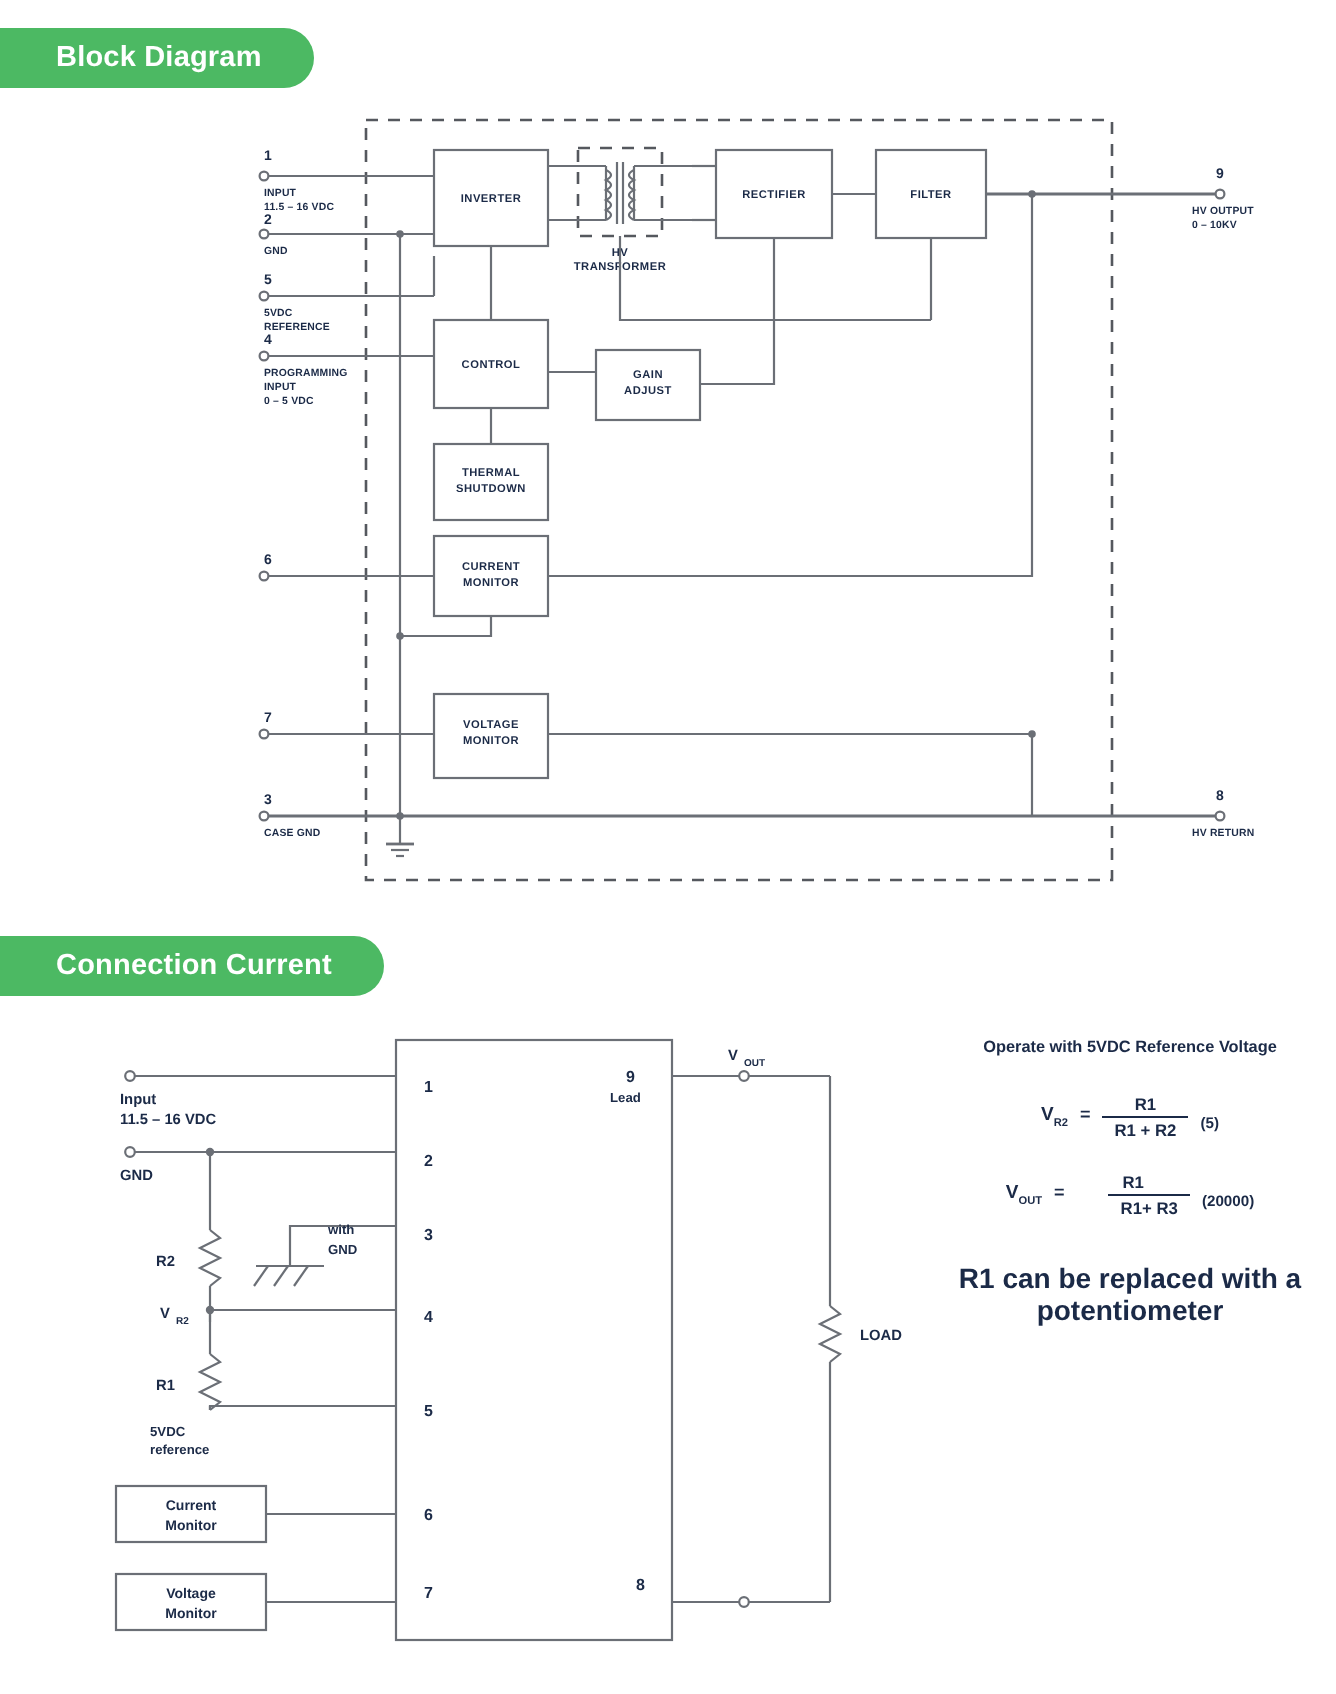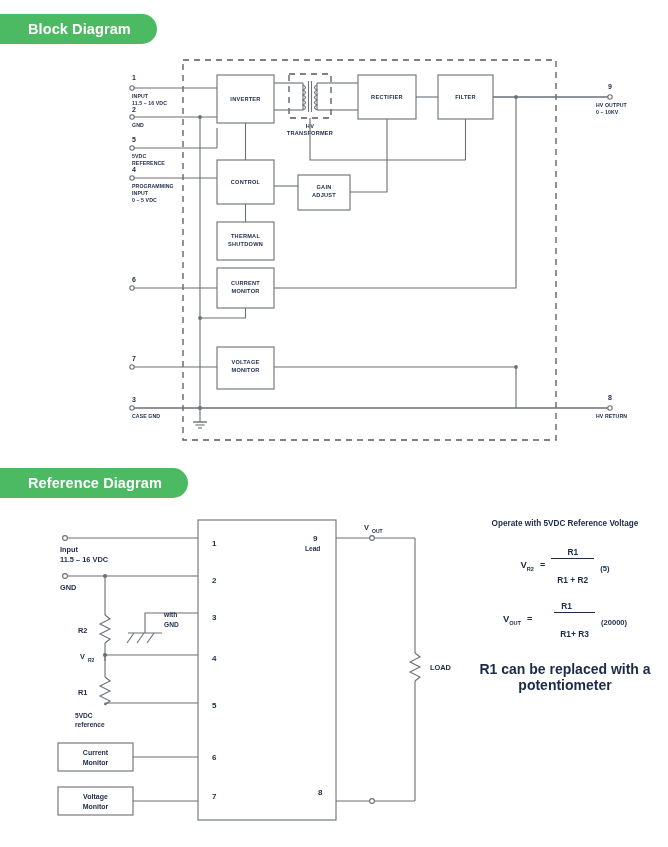--- a/index.html
+++ b/index.html
@@ -62,21 +62,21 @@
   .f-head { font-size: 8.2px; font-weight: 700; line-height: 12.5px; }
   .f-row {
     display: flex; align-items: center; justify-content: center;
     gap: 6px; margin-top: 16px;
   }
   .f-var { font-size: 9.5px; font-weight: 700; }
   .f-var sub { font-size: 5.6px; font-weight: 700; }
   .f-eq { font-size: 9px; font-weight: 700; padding-bottom: 2px; }
   .frac { display: inline-block; text-align: center; }
   .frac .num { font-size: 8.4px; font-weight: 700; padding: 0 8px 1px; }
-  .frac .den { font-size: 8.4px; font-weight: 700; border-top: 1.1px solid #1b2a47; padding: 16px 6px 0; }
+  .frac .den { font-size: 8.4px; font-weight: 700; border-top: 1.1px solid #1b2a47; padding: 1px 6px 0; }
   .f-mult { font-size: 7.6px; font-weight: 700; padding-top: 6px; }
   .f-note { margin-top: 22px; font-size: 14px; font-weight: 700; }
 </style>
 </head>
 <body>
 
 <div id="root">
 
   <div class="pill" style="left:-40px; top:14px;">
     <span>Block Diagram</span>
@@ -211,21 +211,21 @@
       <text class="lbl-sm" x="596" y="64">0 – 10KV</text>
 
       <circle class="term" cx="610" cy="358" r="2.2"></circle>
       <text class="lbl-pin" x="608" y="350">8</text>
       <text class="lbl-sm" x="596" y="368">HV RETURN</text>
 
     </svg>
   </div>
 
   <div class="pill" style="left:-40px; top:468px;">
-    <span>Reference Diagram</span>
+    <span>Connection Current</span>
   </div>
 
   <div class="diagram" style="left:0px; top:505px;">
     <svg width="668" height="342" viewBox="0 0 668 342">
 
       <rect class="blk" x="198" y="15" width="138" height="300"></rect>
 
       <text class="lbl-pinnum" x="212" y="41">1</text>
       <text class="lbl-pinnum" x="212" y="78">2</text>
       <text class="lbl-pinnum" x="212" y="115">3</text>

